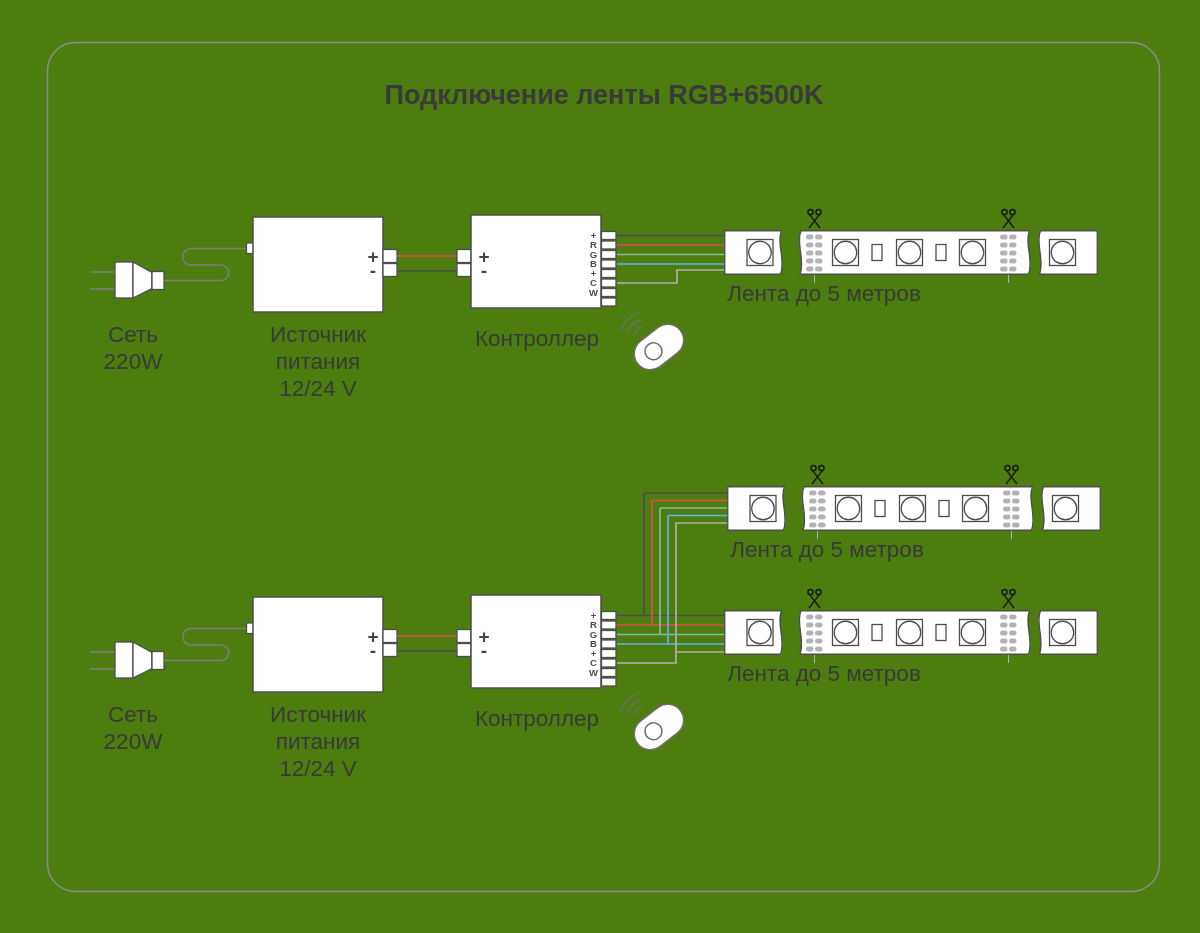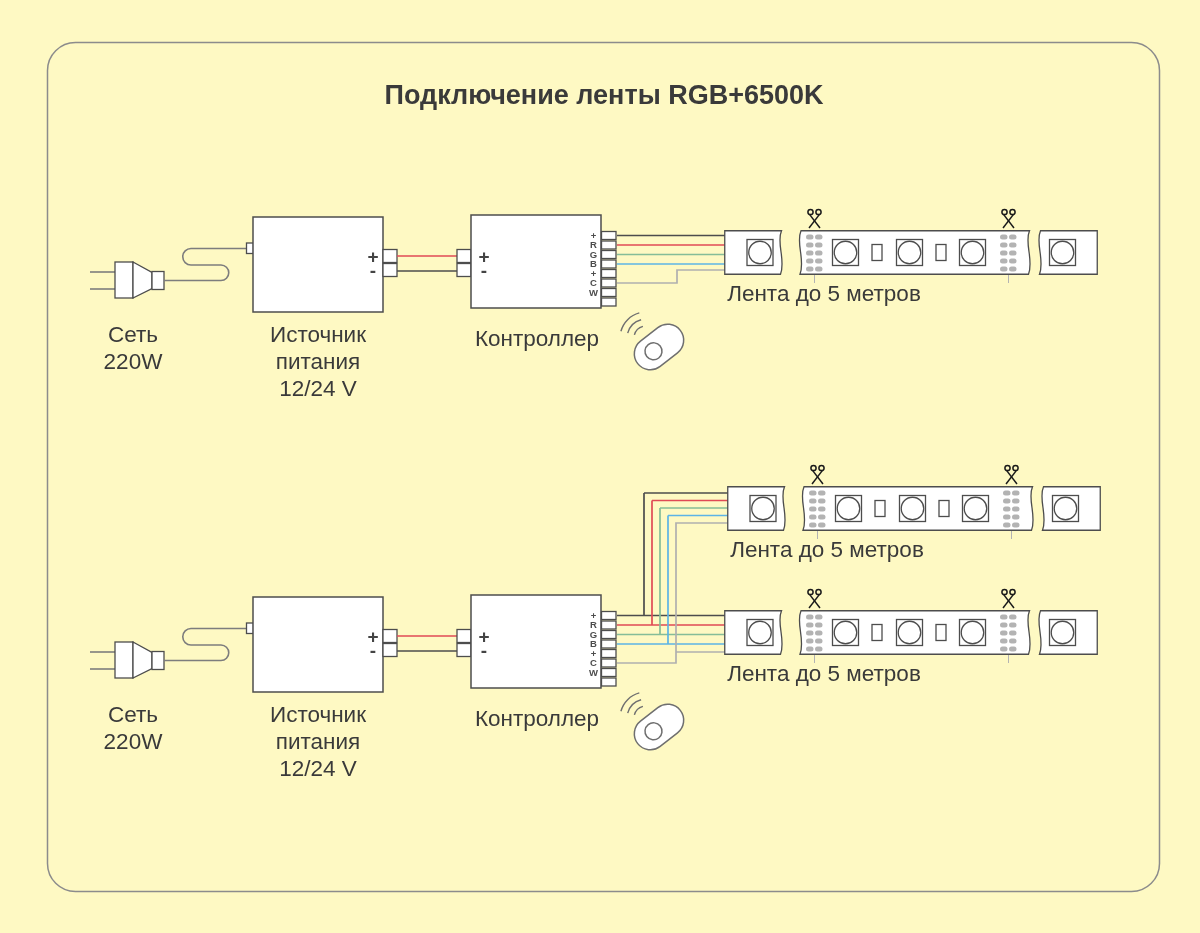--- a/index.html
+++ b/index.html
@@ -1,16 +1,16 @@
 <!DOCTYPE html>
 <html><head>
 <meta charset="utf-8">
 <style>
   html,body{margin:0;padding:0;background:#ffffff;}
-  .page{width:1200px;height:933px;position:relative;background:#fef9c3;}
+  .page{width:1200px;height:933px;position:relative;background:#4d7c0f;}
   svg{display:block;}
   text{font-family:"Liberation Sans","DejaVu Sans",sans-serif;fill:#3a3a3a;}
   .title{font-size:27px;font-weight:600;text-anchor:middle;}
   .lbl{font-size:22.5px;font-weight:500;text-anchor:middle;}
   .sign{font-size:19px;font-weight:600;text-anchor:middle;fill:#444;}
   .pin{font-size:9.5px;font-weight:600;text-anchor:middle;fill:#4d4d4d;}
   .box{fill:#ffffff;stroke:#4d4d4d;stroke-width:1.5;}
   .thin{fill:#ffffff;stroke:#4d4d4d;stroke-width:1.3;}
   .wire{fill:none;stroke-width:1.7;}
   .wire-dark{stroke:#4d4d4d;}

